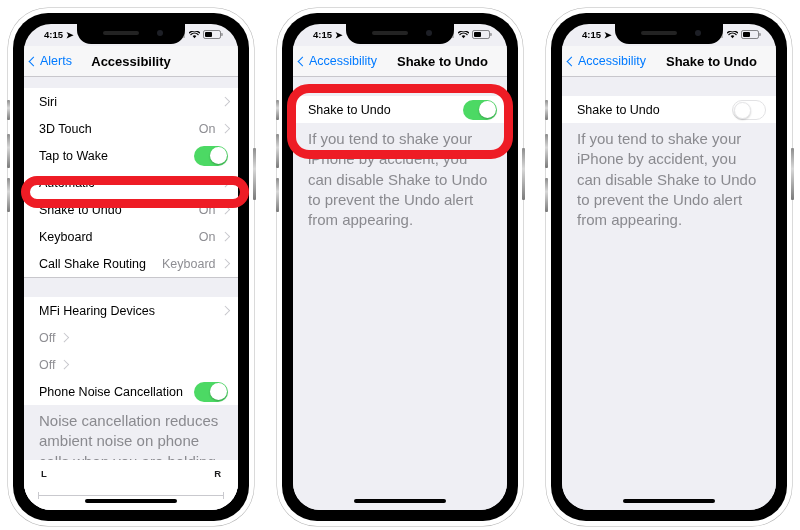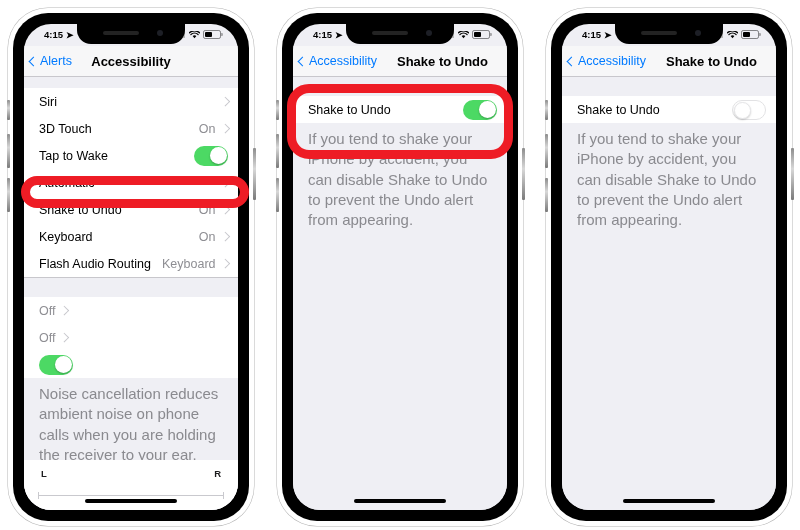--- a/index.html
+++ b/index.html
@@ -430,38 +430,43 @@
               <span class="row-label">Shake to Undo</span>
               <span class="row-value">On</span>
               <span class="chev-right"></span>
             </div>
             <div class="row">
               <span class="row-label">Keyboard</span>
               <span class="row-value">On</span>
               <span class="chev-right"></span>
             </div>
             <div class="row last">
-              <span class="row-label">Flash Audio Routing</span>
+              <span class="row-label">Call Shake Routing</span>
               <span class="row-value">Keyboard</span>
               <span class="chev-right"></span>
             </div>
           </div>
 
           <div class="gap tall"></div>
 
           <div class="group">
             <div class="row">
+              <span class="row-label">MFi Hearing Devices</span>
+              <span class="chev-right"></span>
+            </div>
+            <div class="row">
               <span class="row-value">Off</span>
               <span class="chev-right"></span>
             </div>
             <div class="row">
               <span class="row-value">Off</span>
               <span class="chev-right"></span>
             </div>
             <div class="row last noline">
+              <span class="row-label">Phone Noise Cancellation</span>
               <span class="toggle on">
                   <span class="knob"></span>
                 </span>
             </div>
           </div>
 
           <div class="footnote">Noise cancellation reduces ambient noise on phone calls when you are holding the receiver to your ear.</div>
 
           <div class="balance">
             <span class="lbl l">L</span>

